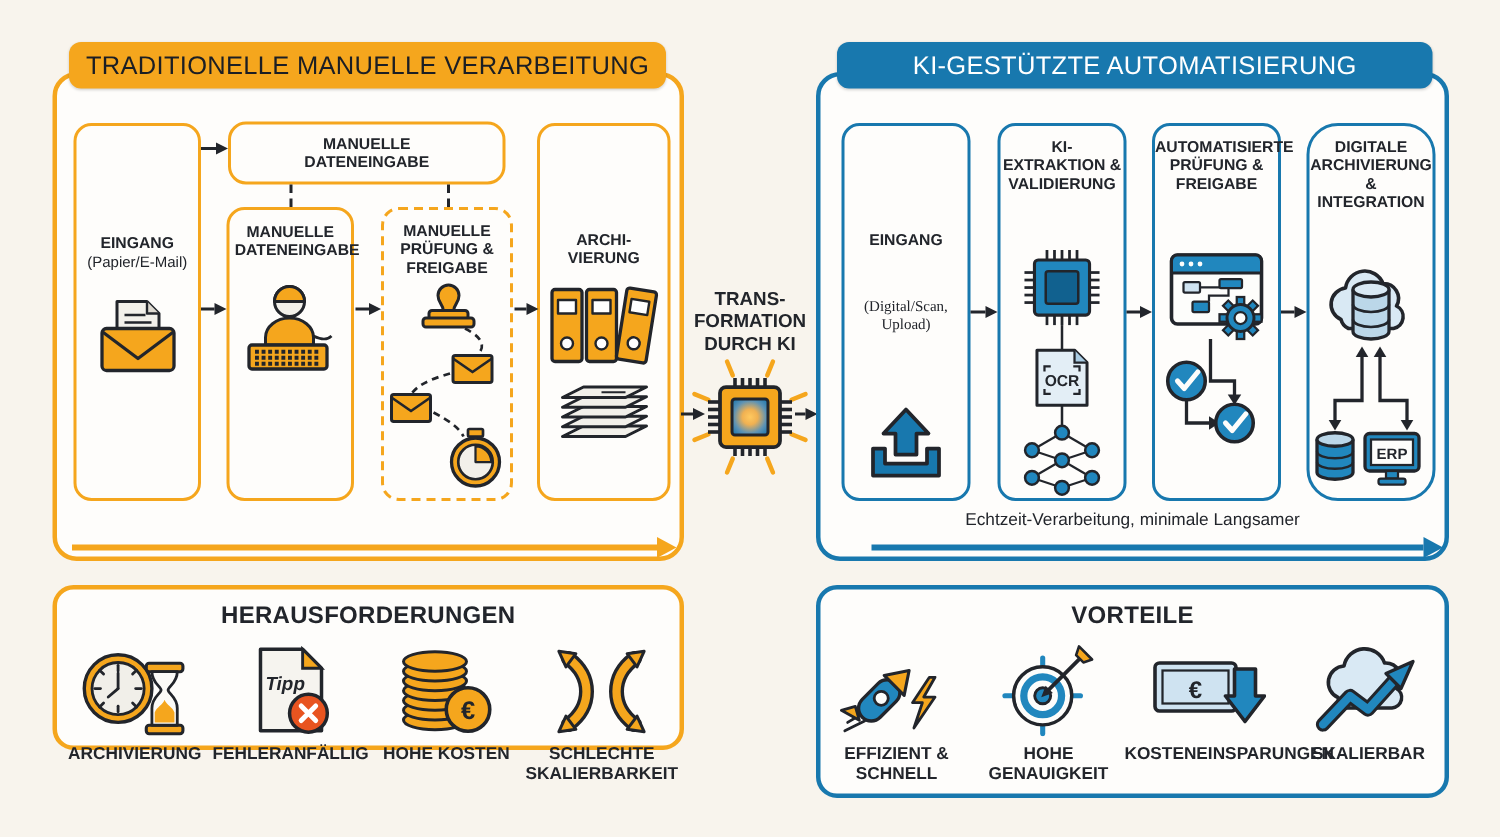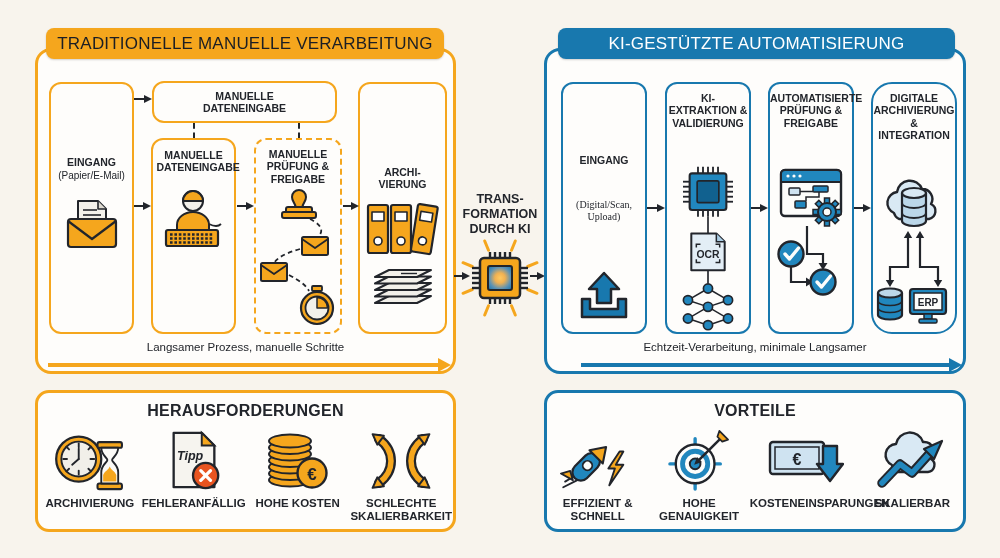--- a/index.html
+++ b/index.html
@@ -125,21 +125,21 @@
         <path d="M33 88 C44 94 50 98 53 104" fill="none" stroke-width="1.8" stroke-dasharray="4.5 3.5"></path>
         <rect x="56" y="99" width="10" height="5" rx="1" fill="#F5A61D" stroke-width="1.8"></rect>
         <circle cx="61" cy="121" r="16" fill="#F5A61D" stroke-width="2.2"></circle>
         <circle cx="61" cy="121" r="11.5" fill="#F2F0EA" stroke-width="1.8"></circle>
         <path d="M61 121 V110.5 A10.5 10.5 0 0 1 71.5 121 z" fill="#F5A61D" stroke-width="1.5"></path>
       </g>
     </svg>
   </div>
 
   <div class="colbox o" style="left:320px; top:31px; width:89px; height:252px; padding-top:70px;">
-    <div class="step-label" style="max-width:58px;margin-top:12px;">ARCHI-VIERUNG</div>
+    <div class="step-label" style="max-width:58px;">ARCHI-VIERUNG</div>
     <svg width="78" height="56" viewBox="0 0 78 56" style="margin-top:10px;">
       <g stroke="#22252B" stroke-width="2.2" stroke-linejoin="round">
         <rect x="4" y="4" width="20" height="48" rx="2" fill="#F5A61D"></rect>
         <rect x="8" y="11" width="12" height="9" fill="#FFFFFF" stroke-width="1.6"></rect>
         <circle cx="14" cy="40" r="4" fill="#FFFFFF" stroke-width="1.6"></circle>
         <rect x="27" y="4" width="20" height="48" rx="2" fill="#F5A61D"></rect>
         <rect x="31" y="11" width="12" height="9" fill="#FFFFFF" stroke-width="1.6"></rect>
         <circle cx="37" cy="40" r="4" fill="#FFFFFF" stroke-width="1.6"></circle>
         <g transform="rotate(9 60 30)">
           <rect x="50" y="4" width="20" height="48" rx="2" fill="#F5A61D"></rect>
@@ -160,21 +160,20 @@
     </svg>
   </div>
 
   <div class="harrow" style="left:96px; top:47px; width:10px;"></div>
   <div class="harrow" style="left:96px; top:154px; width:9px;"></div>
   <div class="harrow dashed" style="left:199px; top:154px; width:9px;"></div>
   <div class="harrow dashed" style="left:305px; top:154px; width:8px;"></div>
   <div class="vdash" style="left:155px; top:72px; height:15px;"></div>
   <div class="vdash" style="left:260px; top:72px; height:15px;"></div>
 
-  <div class="footer-label" style="top:290px;">Langsamer Prozess, manuelle Schritte</div>
   <div class="big-arrow orange" style="left:10px; top:312px; width:390px;"></div>
 </div>
 
 <div class="center-label" style="left:456px; top:192px; width:88px;">TRANS-FORMATION DURCH KI</div>
 
 <div class="harrow" style="left:454px; top:275px; width:8px;"></div>
 <div class="harrow" style="left:530px; top:275px; width:7px;"></div>
 
 <svg width="88" height="84" viewBox="0 0 88 84" style="position:absolute; left:456px; top:236px;">
   <defs>
@@ -372,21 +371,21 @@
   </div>
 
   <div class="harrow" style="left:100px; top:156px; width:10px;"></div>
   <div class="harrow" style="left:204px; top:156px; width:9px;"></div>
   <div class="harrow" style="left:307px; top:156px; width:9px;"></div>
 
   <div class="footer-label" style="top:290px;">Echtzeit-Verarbeitung, minimale Langsamer</div>
   <div class="big-arrow blue" style="left:34px; top:312px; width:368px;"></div>
 </div>
 
-<div class="panel orange" style="left:35px; top:390px; width:421px; height:142px; border-radius:14px;">
+<div class="panel orange" style="left:35px; top:390px; width:421px; height:110px; border-radius:14px;">
   <div class="bpanel-title">HERAUSFORDERUNGEN</div>
   <div class="items-row">
 
     <div class="bitem">
       <div class="icon-slot">
         <svg width="74" height="62" viewBox="0 0 76 66">
           <circle cx="26" cy="32" r="24" fill="#F5A61D" stroke="#22252B" stroke-width="2.4"></circle>
           <circle cx="26" cy="32" r="18.5" fill="#F1EFE9" stroke="#22252B" stroke-width="2"></circle>
           <g stroke="#22252B" stroke-width="2" stroke-linecap="round">
             <line x1="26" y1="15.5" x2="26" y2="19.5"></line>

